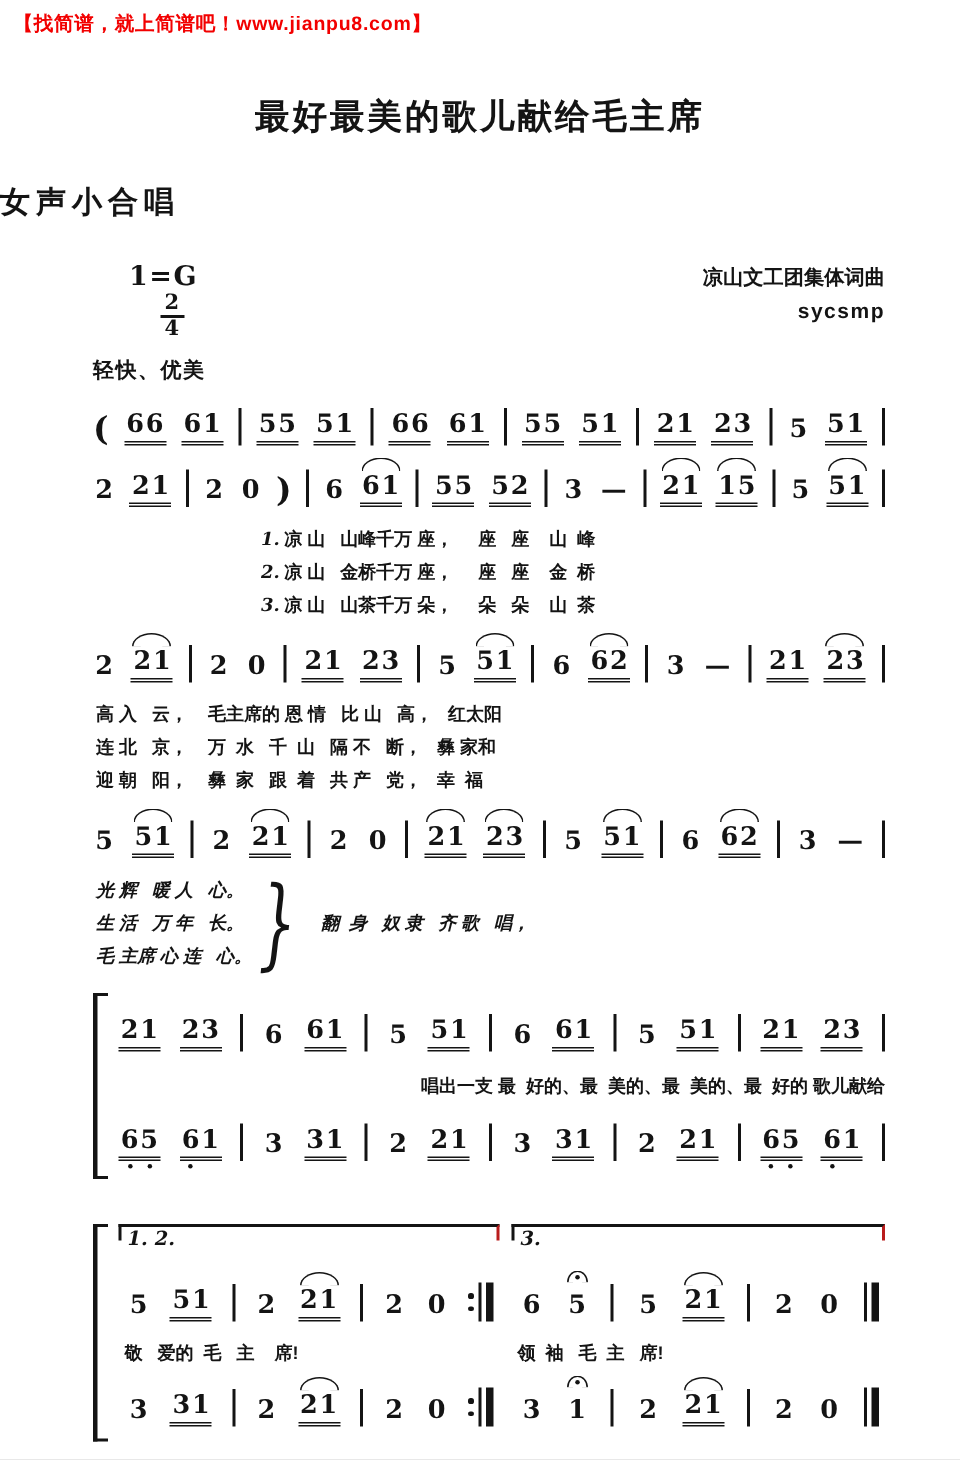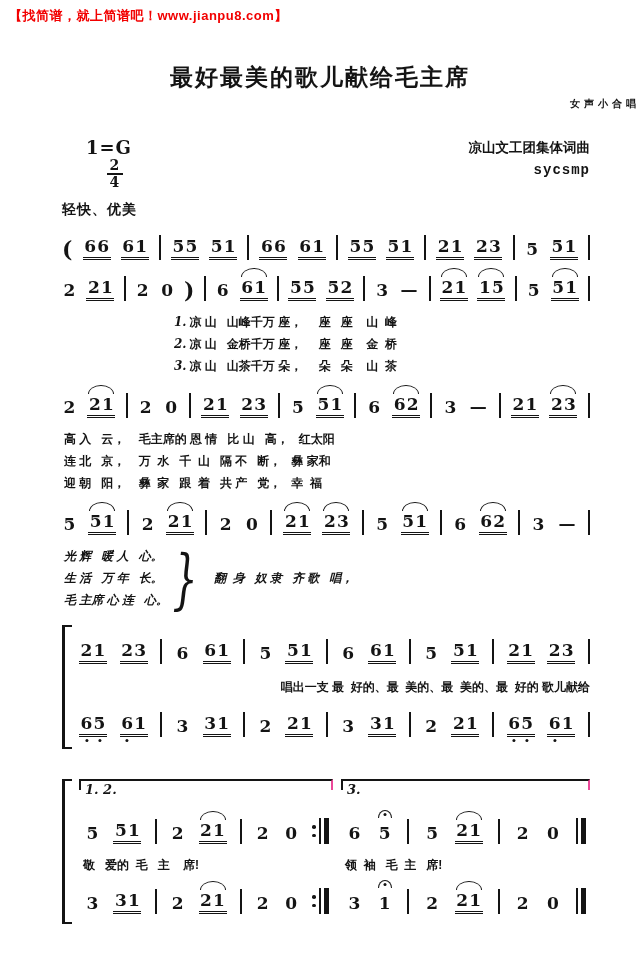--- a/index.html
+++ b/index.html
@@ -1,31 +1,31 @@
 <!DOCTYPE html>
 <html><head>
 <meta charset="utf-8">
 <style>
   html,body{margin:0;padding:0;background:#d8d8d8;}
   .page{position:relative;width:640px;height:973px;margin:0 auto;background:#ffffff;
         color:#141414;font-family:"Liberation Sans",sans-serif;overflow:hidden;}
   .banner{position:absolute;top:7px;left:9px;font-size:13px;font-weight:700;letter-spacing:.5px;cursor:pointer;}
   .title{margin:0;padding-top:62px;text-align:center;font-family:"DejaVu Serif",serif;
          font-size:23px;font-weight:700;letter-spacing:2px;}
-  .subtitle{margin-top:4px;text-align:right;font-size:10px;font-weight:700;letter-spacing:4px;}
+  .subtitle{margin-top:28px;text-align:left;font-size:20px;font-weight:700;letter-spacing:4px;}
   .score{width:528px;margin:26px auto 0 62px;}
   .keyrow{display:flex;justify-content:space-between;align-items:flex-start;}
   .keysig{display:inline-flex;align-items:center;margin-left:24px;
           font-family:"DejaVu Serif",serif;font-size:18px;font-weight:700;letter-spacing:1px;flex-direction:column;}
   .frac{display:inline-flex;flex-direction:column;align-items:center;line-height:1.05;
         font-size:14px;margin-left:12px;}
   .frac .bot{border-top:2px solid #141414;padding:0 3px;}
   .frac .top{padding:0 3px;}
   .credits{text-align:right;font-size:13.5px;font-weight:700;line-height:1.6;}
-  .credits .romanized{font-family:Liberation Mono, monospace;font-size:14px;letter-spacing:1px;text-align:right;}
+  .credits .romanized{font-family:Liberation Sans, sans-serif;font-size:14px;letter-spacing:1px;text-align:right;}
   .tempo{margin-top:12px;font-size:14px;font-weight:700;letter-spacing:1px;}
 
   
   .mrow{display:flex;align-items:flex-end;justify-content:space-between;margin:16px 0 10px;min-height:24px;}
   .tok{position:relative;display:inline-block;}
   .dg{display:inline-flex;padding:0 1px 1px;}
   .dg.ul{border-bottom:3px double #141414;}
   .d{position:relative;display:inline-block;width:13px;text-align:center;
      font-family:"DejaVu Serif",serif;font-weight:700;font-size:17px;line-height:20px;}
   .d.dash{width:18px;}
@@ -62,21 +62,21 @@
               border-bottom:2px solid #141414;margin-right:7px;align-self:stretch;}
   .syscontent{flex:1;}
   .syscontent .mrow{margin:14px 0 12px;}
   .midlyric{margin:2px 0;text-align:right;}
   .bottom{margin-top:30px;}
   .voltarow{flex:1;display:flex;gap:8px;}
   .volta{display:flex;flex-direction:column;}
   .v12{width:254px;}
   .v3{flex:1;}
   .volta-top{position:relative;height:9px;border-top:2px solid #141414;border-left:2px solid #141414;
-             border-right:2px solid #ec4899;margin-bottom:16px;}
+             border-right:2px solid #b91c1c;margin-bottom:16px;}
   .volta-label{position:absolute;left:4px;top:1px;font-family:"DejaVu Serif",serif;
                font-style:italic;font-weight:700;font-size:13px;background:#fff;padding:0 4px 0 0;}
   .volta .mrow{margin:12px 4px 10px 6px;}
   .volta .lyric{margin-left:4px;}
 </style>
 </head>
 <body>
 
 <div class="page">
 

